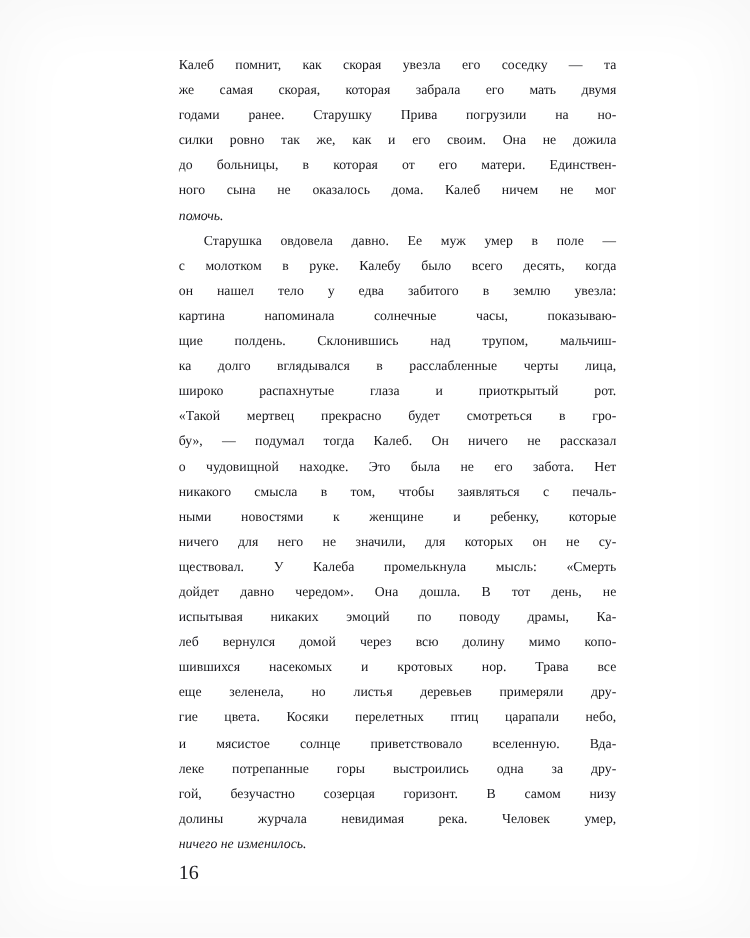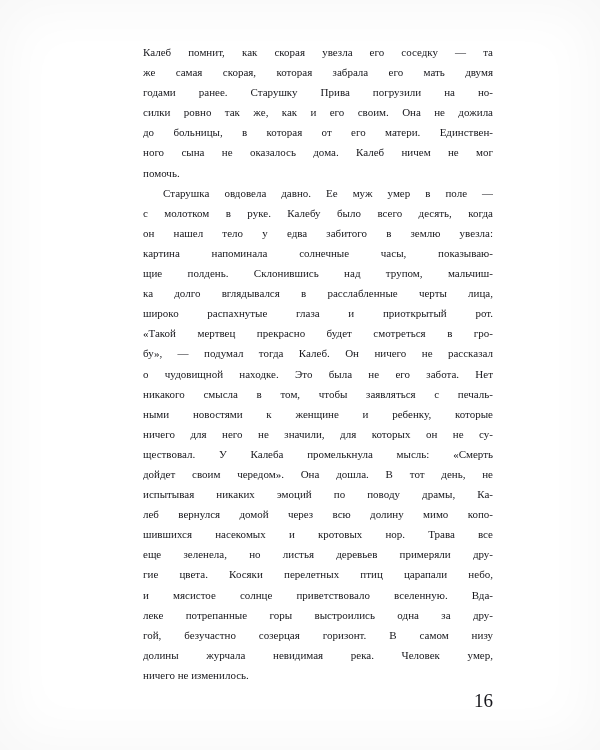--- a/index.html
+++ b/index.html
@@ -32,32 +32,33 @@
     height: 20.1px;
     overflow: hidden;
     color: #17171c;
     text-align: justify;
     text-align-last: justify;
     -moz-text-align-last: justify;
     white-space: normal;
   }
   .line.last-line {
     text-align-last: left;
+    font-style: italic;
     -moz-text-align-last: left;
   }
   .line.first-indented {
     text-indent: 20px;
   }
   .page-number {
     position: absolute;
     left: 143px;
     top: 690px;
     width: 350px;
-    text-align: right;
-    font-size: 19px;
+    text-align: left;
+    font-size: 16px;
     color: #17171c;
   }
 </style>
 </head>
 <body>
 
 <div class="page">
   <div class="text-block" id="text-block">
       <div class="paragraph">
         <div class="line">Калеб помнит, как скорая увезла его соседку — та</div>
@@ -76,21 +77,21 @@
         <div class="line">щие полдень. Склонившись над трупом, мальчиш-</div>
         <div class="line">ка долго вглядывался в расслабленные черты лица,</div>
         <div class="line">широко распахнутые глаза и приоткрытый рот.</div>
         <div class="line">«Такой мертвец прекрасно будет смотреться в гро-</div>
         <div class="line">бу», — подумал тогда Калеб. Он ничего не рассказал</div>
         <div class="line">о чудовищной находке. Это была не его забота. Нет</div>
         <div class="line">никакого смысла в том, чтобы заявляться с печаль-</div>
         <div class="line">ными новостями к женщине и ребенку, которые</div>
         <div class="line">ничего для него не значили, для которых он не су-</div>
         <div class="line">ществовал. У Калеба промелькнула мысль: «Смерть</div>
-        <div class="line">дойдет своим чередом». Она дошла. В тот день, не</div>
+        <div class="line">дойдет давно чередом». Она дошла. В тот день, не</div>
         <div class="line">испытывая никаких эмоций по поводу драмы, Ка-</div>
         <div class="line">леб вернулся домой через всю долину мимо копо-</div>
         <div class="line">шившихся насекомых и кротовых нор. Трава все</div>
         <div class="line">еще зеленела, но листья деревьев примеряли дру-</div>
         <div class="line">гие цвета. Косяки перелетных птиц царапали небо,</div>
         <div class="line">и мясистое солнце приветствовало вселенную. Вда-</div>
         <div class="line">леке потрепанные горы выстроились одна за дру-</div>
         <div class="line">гой, безучастно созерцая горизонт. В самом низу</div>
         <div class="line">долины журчала невидимая река. Человек умер,</div>
         <div class="line last-line">ничего не изменилось.</div>

